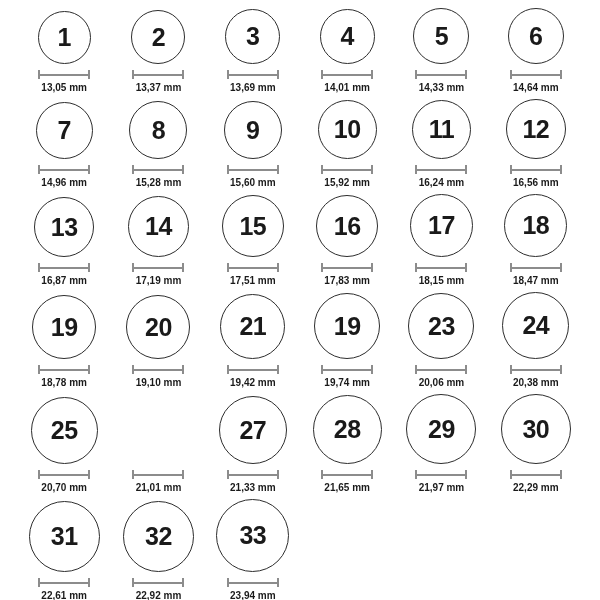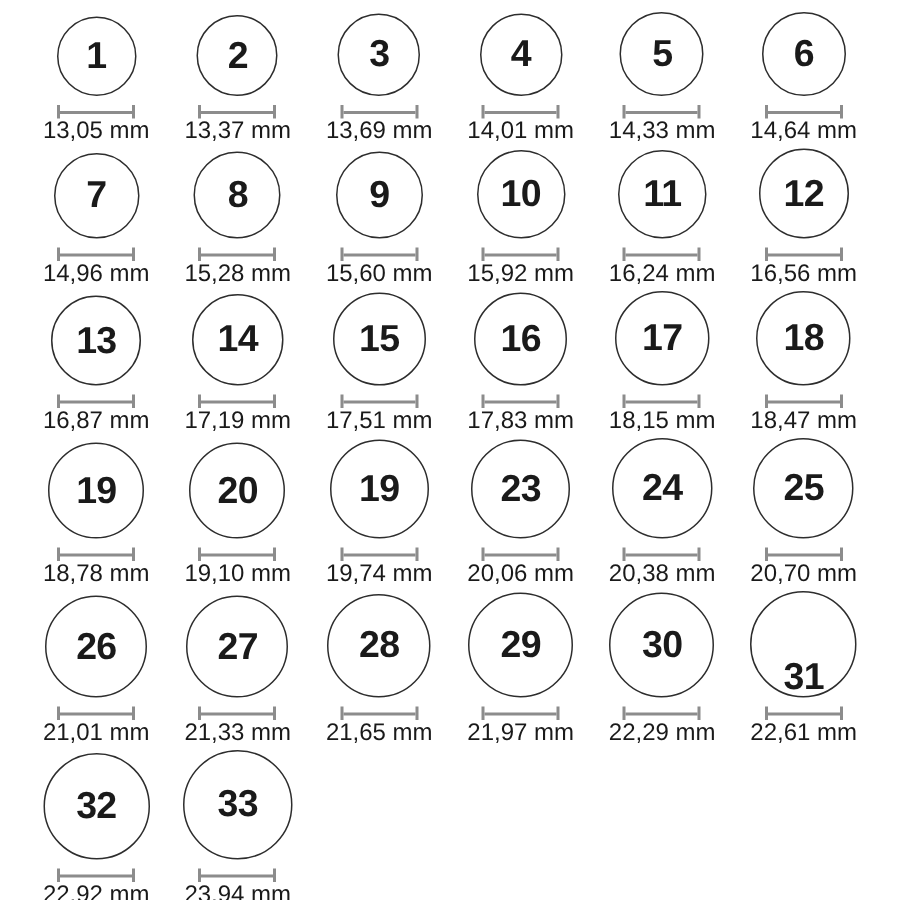--- a/index.html
+++ b/index.html
@@ -61,22 +61,22 @@
     position: absolute;
     left: 0;
     right: 0;
     top: 50%;
     margin-top: -1px;
     height: 2px;
     background: #8c8c8c;
   }
   .mm-label {
     margin-top: 2px;
-    font-size: 16px;
-    font-weight: normal;
+    font-size: 10px;
+    font-weight: bold;
     color: #1a1a1a;
     line-height: 14px;
     white-space: nowrap;
   }
 </style>
 </head>
 <body>
 
 <div class="board">
   <div class="grid" id="grid">
@@ -233,20 +233,27 @@
   </div>
 
   <div class="cell">
     <div class="circle" style="width: 64px; height: 64px;">
       <span class="num">20</span>
     </div>
     <div class="ruler"></div>
     <div class="mm-label">19,10 mm</div>
   </div>
 
+  <div class="cell">
+    <div class="circle" style="width: 65px; height: 65px;">
+      <span class="num">21</span>
+    </div>
+    <div class="ruler"></div>
+    <div class="mm-label">19,42 mm</div>
+  </div>
 
   <div class="cell">
     <div class="circle" style="width: 66px; height: 66px;">
       <span class="num">19</span>
     </div>
     <div class="ruler"></div>
     <div class="mm-label">19,74 mm</div>
   </div>
 
   <div class="cell">
@@ -267,23 +274,20 @@
 
   <div class="cell">
     <div class="circle" style="width: 67px; height: 67px;">
       <span class="num">25</span>
     </div>
     <div class="ruler"></div>
     <div class="mm-label">20,70 mm</div>
   </div>
 
   <div class="cell">
-    <div class="circle" style="width: 68px; height: 68px;">
-      <span class="num">26</span>
-    </div>
     <div class="ruler"></div>
     <div class="mm-label">21,01 mm</div>
   </div>
 
   <div class="cell">
     <div class="circle" style="width: 68px; height: 68px;">
       <span class="num">27</span>
     </div>
     <div class="ruler"></div>
     <div class="mm-label">21,33 mm</div>
@@ -307,21 +311,21 @@
 
   <div class="cell">
     <div class="circle" style="width: 70px; height: 70px;">
       <span class="num">30</span>
     </div>
     <div class="ruler"></div>
     <div class="mm-label">22,29 mm</div>
   </div>
 
   <div class="cell">
-    <div class="circle" style="width: 71px; height: 71px; align-items: flex-end;">
+    <div class="circle" style="width: 71px; height: 71px;">
       <span class="num">31</span>
     </div>
     <div class="ruler"></div>
     <div class="mm-label">22,61 mm</div>
   </div>
 
   <div class="cell">
     <div class="circle" style="width: 71px; height: 71px;">
       <span class="num">32</span>
     </div>

